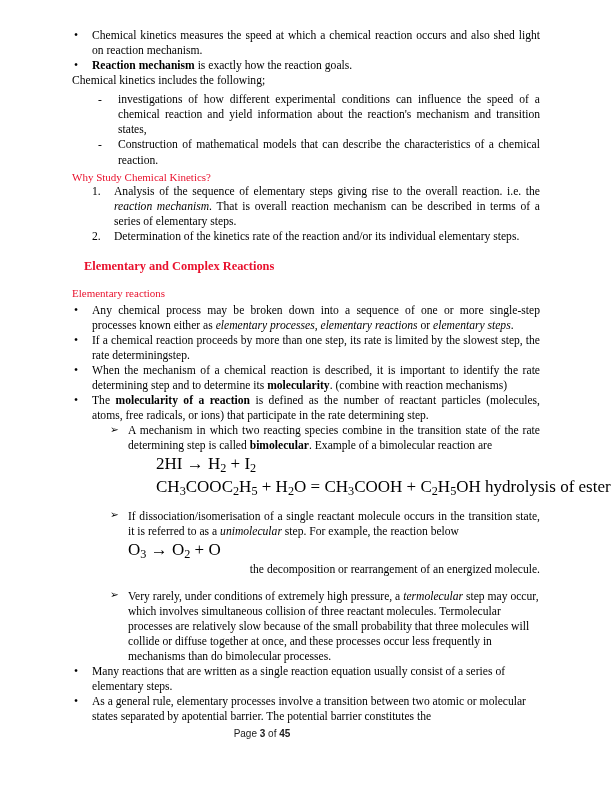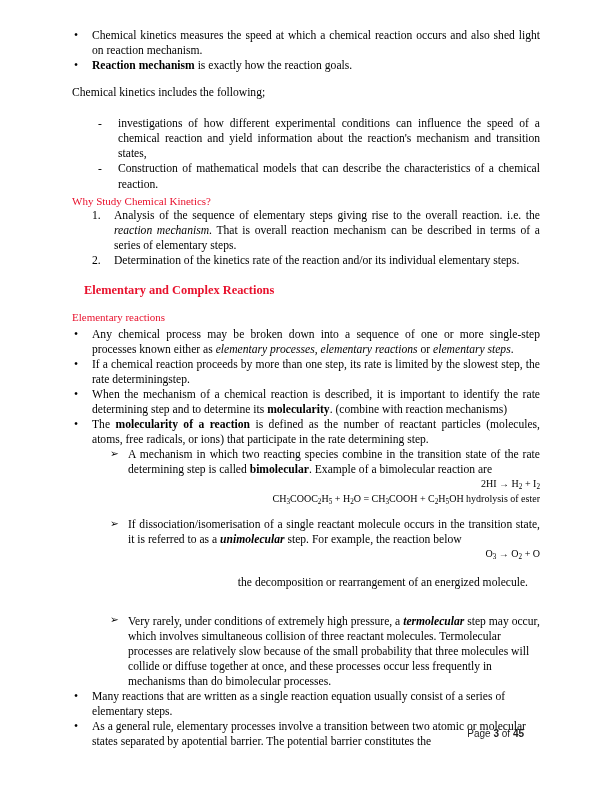--- a/index.html
+++ b/index.html
@@ -25,21 +25,21 @@
     left: 72px;
     top: 28px;
     width: 468px;
   }
   
   .para {
     font-size: 11.6px;
     line-height: 1.30;
     text-align: justify;
     text-justify: inter-word;
-    margin: 12px;
+    margin: 0;
     padding: 0;
   }
   .para.flush {
     margin-left: 0;
   }
   
   .ul-disc {
     list-style: none;
     margin: 0;
     padding: 0;
@@ -116,34 +116,33 @@
     position: absolute;
     left: 0;
     top: -0.5px;
     font-size: 10.5px;
   }
   .ul-arrow > li.left-align {
     text-align: left;
   }
   
   .eqn {
-    font-size: 10px;
+    font-size: 17px;
     line-height: 1.32;
-    text-align: right;
+    text-align: left;
     margin: 0;
     padding-left: 28px;
     white-space: nowrap;
   }
   .eqn sub {
     font-size: 0.72em;
     vertical-align: -0.22em;
   }
   .eqn-indent-less {
     padding-left: 0px;
-    margin-left: 11px;
   }
   
   .head-red {
     color: #E8112D;
     font-size: 11px;
     line-height: 1.30;
     margin: 0;
     font-weight: normal;
     text-align: left;
   }
@@ -151,34 +150,34 @@
     color: #E8112D;
     font-size: 12.4px;
     line-height: 1.30;
     margin: 0;
     font-weight: bold;
     text-align: left;
   }
   
   .b { font-weight: bold; }
   .i { font-style: italic; }
-  .bi { font-weight: bold; font-style: italic; }
+  .bi { font-weight: normal; font-style: italic; }
   
   .sp-2 { height: 2px; }
   .sp-4 { height: 4px; }
   .sp-10 { height: 10px; }
   .sp-12 { height: 12px; }
   .sp-14 { height: 14px; }
   
   .footer {
     position: absolute;
     left: 0;
     top: 728px;
     width: 524px;
-    text-align: right;
+    text-align: center;
     font-family: "Liberation Sans", "DejaVu Sans", sans-serif;
     font-size: 10px;
     color: #1a1a1a;
   }
   .footer .b { font-weight: bold; }
 </style>
 </head>
 <body>
 
 <div class="page">

